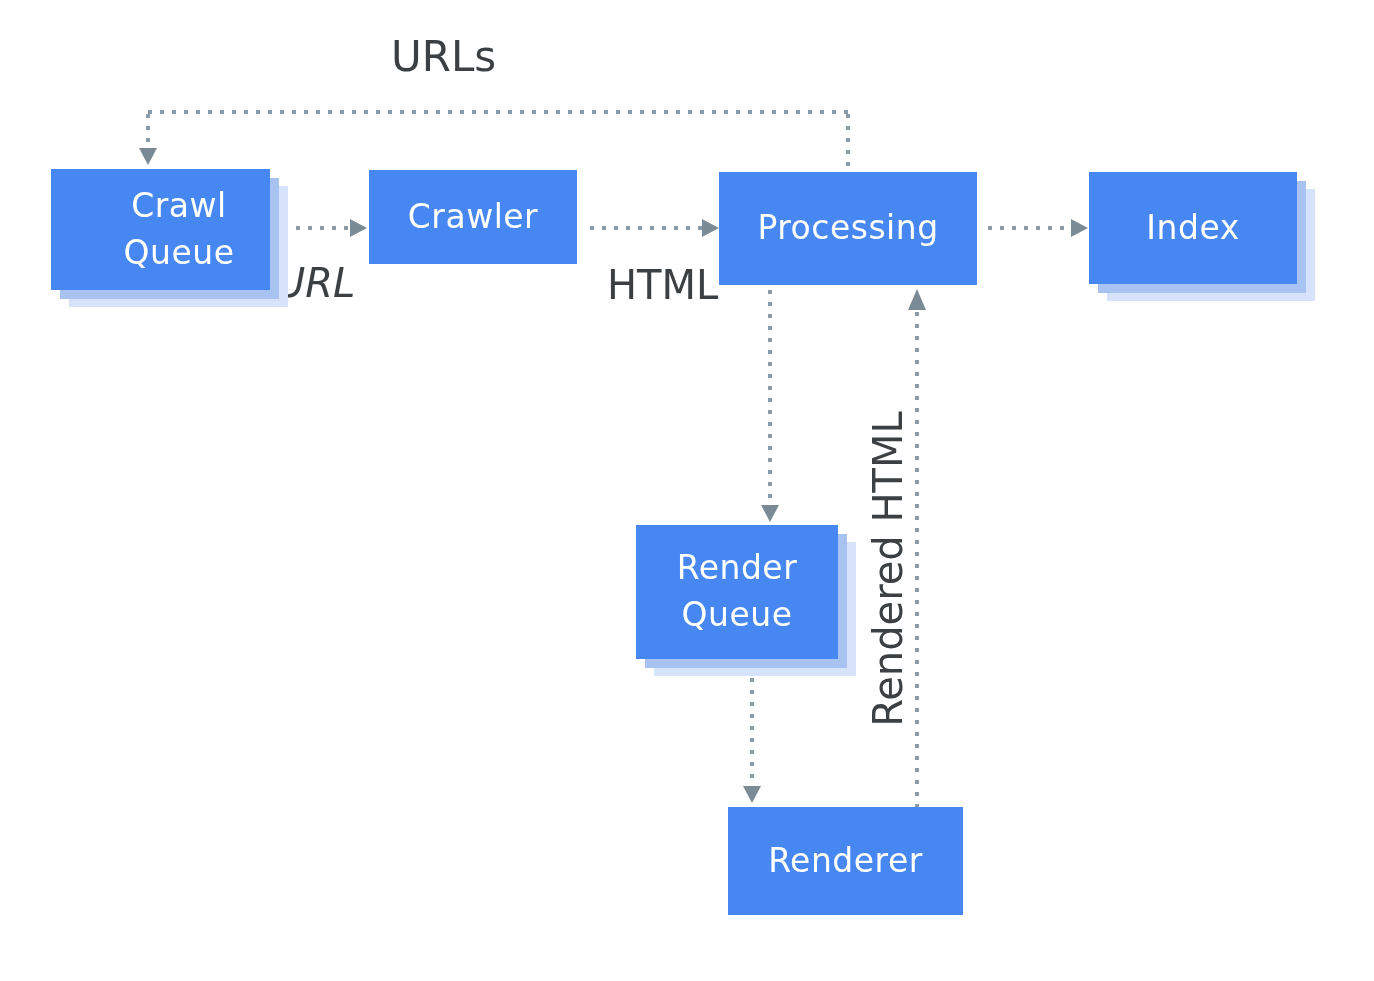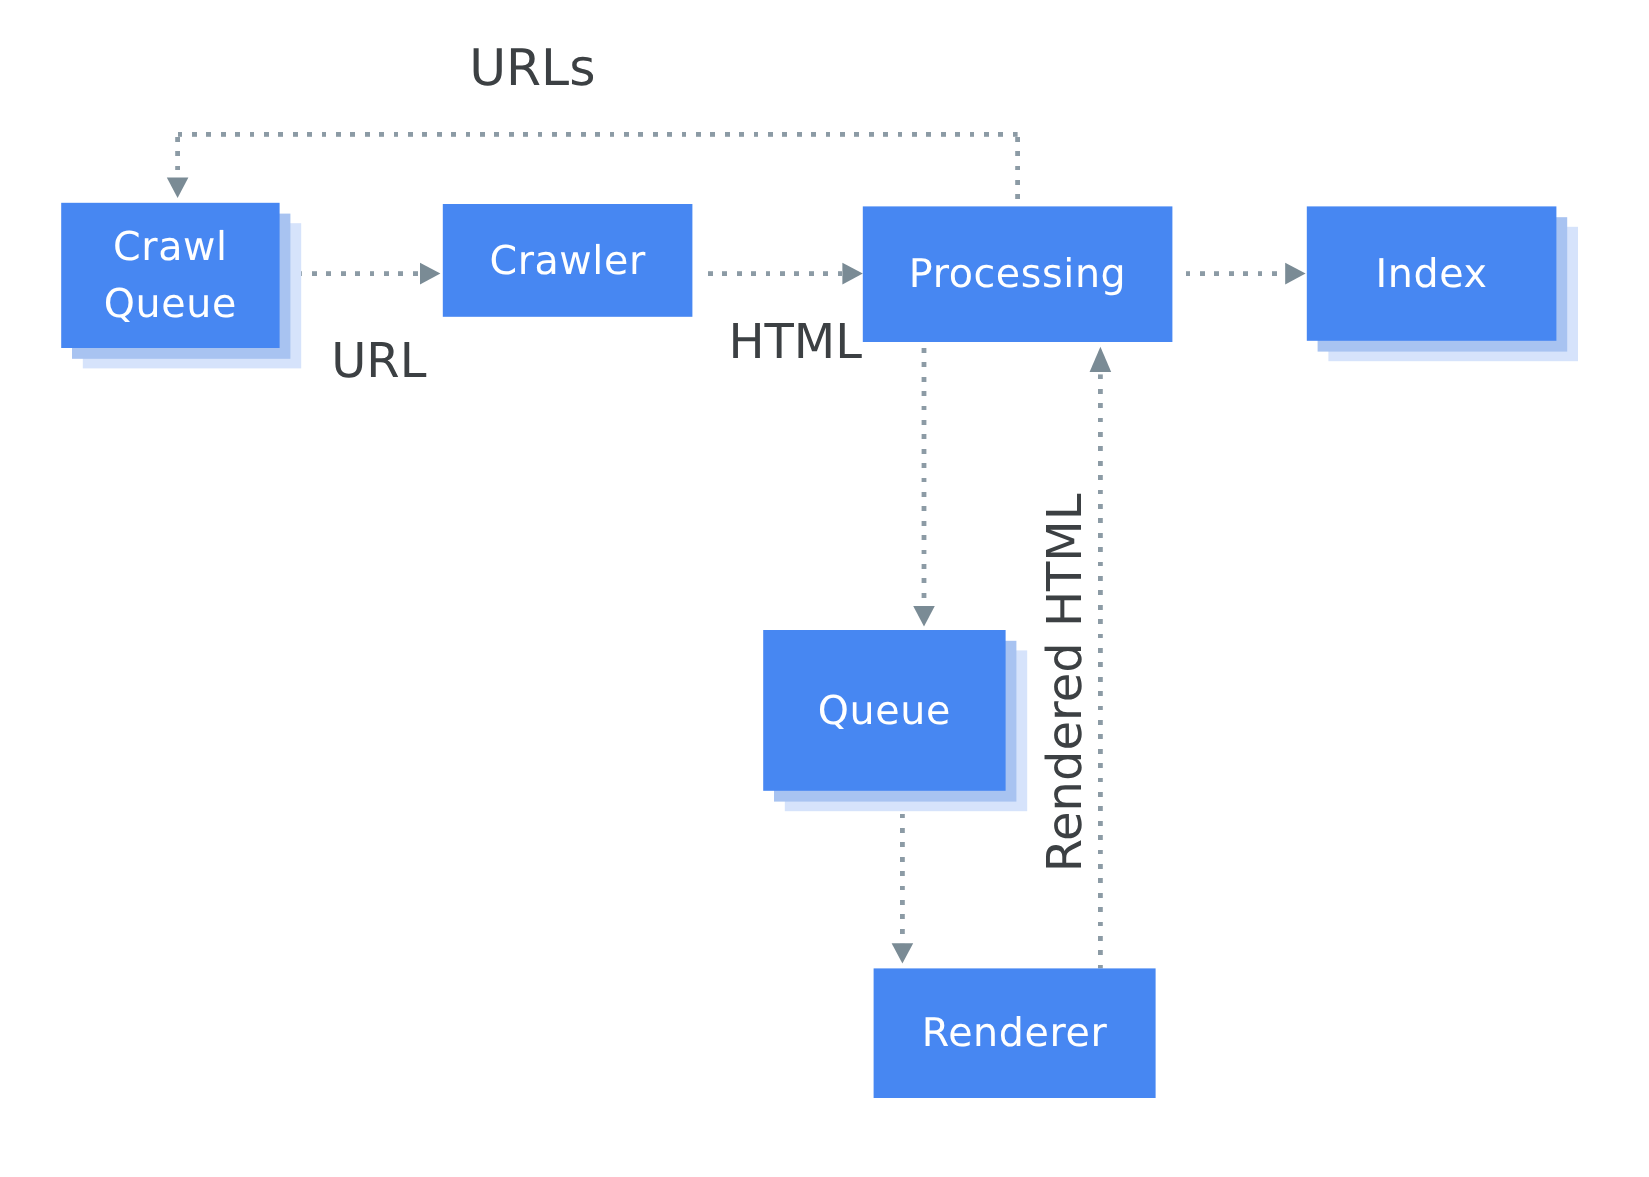--- a/index.html
+++ b/index.html
@@ -48,51 +48,52 @@
 
   <div class="dot-h" style="left:248px;top:226px;width:102px;"></div>
   <div class="arr right" style="left:350px;top:219px;"></div>
 
   <div class="dot-h" style="left:590px;top:226px;width:112px;"></div>
   <div class="arr right" style="left:702px;top:219px;"></div>
 
   <div class="dot-h" style="left:988px;top:226px;width:83px;"></div>
   <div class="arr right" style="left:1071px;top:219px;"></div>
 
-  <div class="edge-label" style="left:276px;top:278px;">URL</div>
+  <div class="edge-label" style="left:276px;top:260px;font-style:italic;">URL</div>
   <div class="edge-label" style="left:607px;top:262px;">HTML</div>
 
   <div class="dot-v" style="left:768px;top:290px;height:215px;"></div>
   <div class="arr down" style="left:761px;top:505px;"></div>
 
   <div class="dot-v" style="left:750px;top:666px;height:120px;"></div>
   <div class="arr down" style="left:743px;top:786px;"></div>
 
   <div class="dot-v" style="left:915px;top:312px;height:495px;"></div>
   <div class="arr up" style="left:908px;top:289px;"></div>
   <div class="edge-label rot" style="left:888px;top:569px;">Rendered HTML</div>
 
-  <div class="node shadowed" style="left:51px;top:169px;width:182px;height:121px;">
+  <div class="node shadowed" style="left:51px;top:169px;width:182px;height:121px;padding-left:37px;">
     <span>Crawl</span>
     <span>Queue</span>
   </div>
 
   <div class="node" style="left:369px;top:170px;width:208px;height:94px;">
     <span>Crawler</span>
   </div>
 
   <div class="node" style="left:719px;top:172px;width:258px;height:113px;">
     <span>Processing</span>
   </div>
 
   <div class="node shadowed" style="left:1089px;top:172px;width:208px;height:112px;">
     <span>Index</span>
   </div>
 
   <div class="node shadowed" style="left:636px;top:525px;width:202px;height:134px;">
+    <span>Render</span>
     <span>Queue</span>
   </div>
 
   <div class="node" style="left:728px;top:807px;width:235px;height:108px;">
     <span>Renderer</span>
   </div>
 
 </div>
 
 </body></html>

